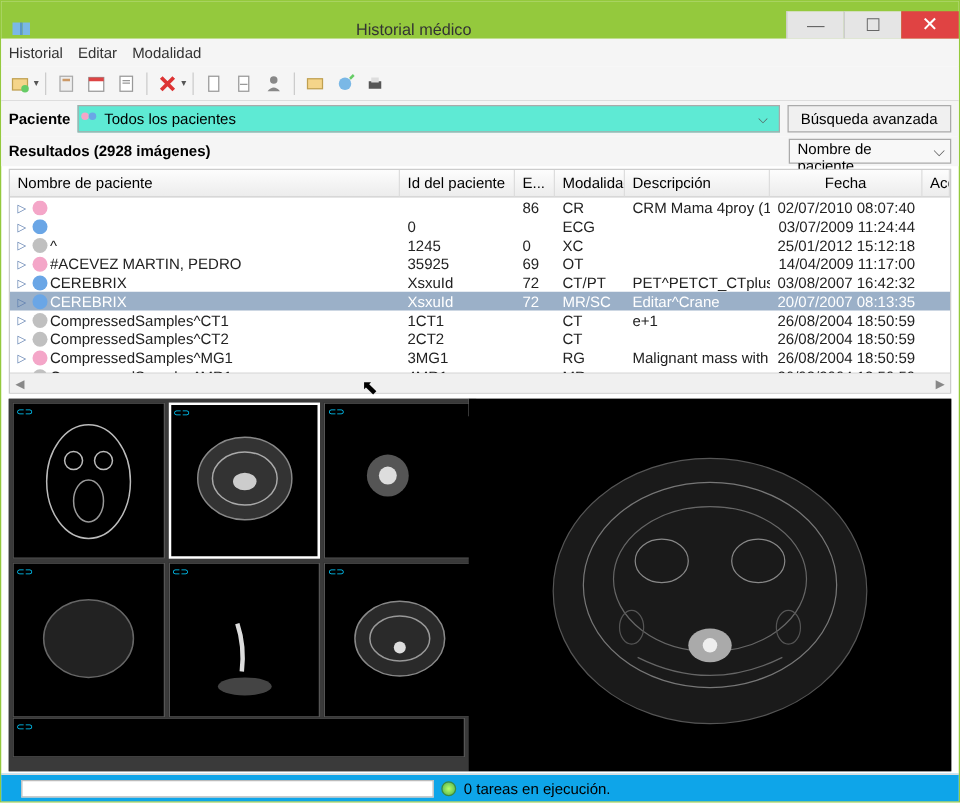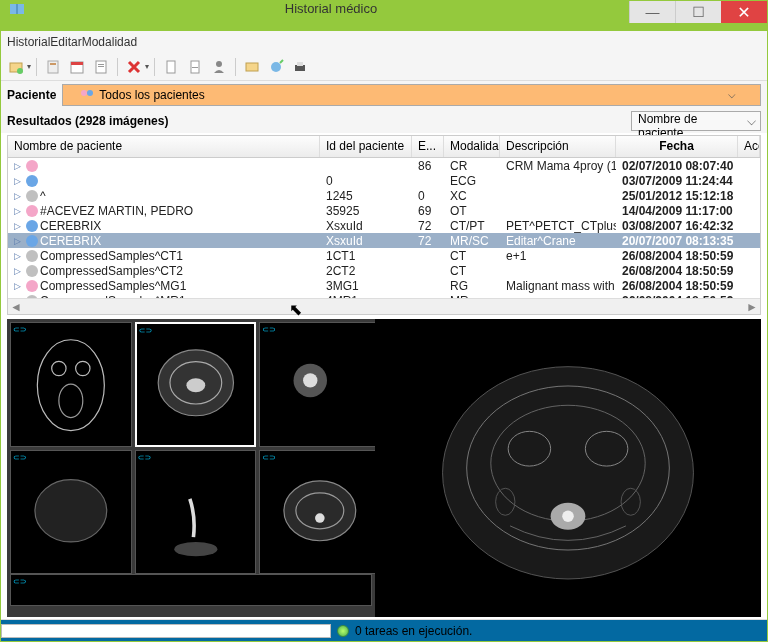--- a/index.html
+++ b/index.html
@@ -1,33 +1,33 @@
 <!DOCTYPE html>
 <html><head>
 <meta charset="utf-8">
 <style>
 * { box-sizing: border-box; margin: 0; padding: 0; font-family: "Segoe UI", Tahoma, sans-serif; font-size: 12px; }
 body { width: 768px; height: 642px; background: #94c93d; padding: 1px; overflow: hidden; }
 .window { width: 100%; height: 100%; background: #fff; display: flex; flex-direction: column; }
-.titlebar { height: 30px; background: #94c93d; display: flex; align-items: flex-start; }
+.titlebar { height: 30px; background: #94c93d; display: flex; align-items: flex-end; }
 .titlebar .icon { width: 16px; height: 16px; margin: 0 8px; }
 .titlebar .title { flex: 1; text-align: center; color: #333; font-size: 13px; }
 .titlebar .btns { display: flex; }
 .titlebar .btns div { width: 46px; height: 22px; display: flex; align-items: center; justify-content: center; font-family: Arial; }
 .titlebar .min, .titlebar .max { background: #e5e5e5; border-left: 1px solid #ccc; color: #666; font-size: 14px; }
 .titlebar .close { background: #e04343; color: #fff; font-size: 16px; }
-.menubar { height: 22px; background: #f5f5f5; display: flex; align-items: center; padding: 0 6px; font-size: 12px; }
+.menubar { height: 22px; background: #f5f5f5; display: flex; align-items: center; padding: 0 6px; gap: 12px; font-size: 12px; }
 .menubar span { color: #333; }
 .toolbar { height: 28px; background: #f5f5f5; border-bottom: 1px solid #ddd; display: flex; align-items: center; padding: 0 4px; gap: 2px; }
 .tb-btn { width: 22px; height: 22px; display: flex; align-items: center; justify-content: center; border-radius: 2px; }
 .tb-sep { width: 1px; height: 18px; background: #ccc; margin: 0 3px; }
 .tb-drop { font-size: 8px; color: #555; margin-left: -2px; }
 .patient-row { height: 28px; background: #f5f5f5; display: flex; align-items: center; padding: 0 6px; gap: 6px; }
 .patient-row .label { font-weight: bold; font-size: 12px; }
-.patient-row .combo { flex: 1; height: 22px; border: 1px solid #aaa; background: #fdba74; display: flex; align-items: center; padding: 0 16px; }
+.patient-row .combo { flex: 1; height: 22px; border: 1px solid #aaa; background: #5eead4; display: flex; align-items: center; padding: 0 0; }
 .combo .cicon { width: 16px; height: 16px; margin-right: 4px; }
 .combo .ctext { flex: 1; }
 .combo .carrow { width: 16px; font-size: 10px; color: #555; }
 .adv-btn { height: 22px; border: 1px solid #aaa; background: #f0f0f0; padding: 0 10px; }
 .results-hdr { height: 24px; background: #f5f5f5; display: flex; align-items: center; padding: 0 6px; }
 .results-hdr .rcount { font-weight: bold; flex: 1; }
 .results-hdr .sortby { margin-right: 6px; margin-top: 37px; }
 .results-hdr .sortsel { height: 20px; border: 1px solid #aaa; background: #f8f8f8; padding: 0 18px 0 6px; position: relative; width: 130px; }
 .results-hdr .sortsel::after { content: "⌵"; position: absolute; right: 4px; top: 2px; color: #555; }
 .grid { flex: 0 0 auto; border: 1px solid #ccc; margin: 2px 6px; display: flex; flex-direction: column; height: 180px; }
@@ -41,36 +41,36 @@
 .tri { color: #5a7bad; font-size: 9px; display: inline-block; width: 10px; }
 .ricon { width: 12px; height: 12px; border-radius: 50%; display: inline-block; }
 .ricon.pink { background: #f4a6c8; }
 .ricon.blue { background: #6aa6e6; }
 .ricon.gray { background: #c0c0c0; }
 .c-name { flex: 0 0 312px; }
 .c-pid  { flex: 0 0 92px; }
 .c-e    { flex: 0 0 32px; }
 .c-mod  { flex: 0 0 56px; }
 .c-desc { flex: 0 0 116px; }
-.c-date { flex: 0 0 122px; text-align: right; font-weight: bold; }
+.c-date { flex: 0 0 122px; text-align: right; }
 .c-acc  { flex: 0 0 22px; }
 .grid-hscroll { height: 16px; background: #f0f0f0; border-top: 1px solid #ddd; display: flex; align-items: center; justify-content: space-between; padding: 0 2px; color: #888; font-size: 10px; }
 .preview { flex: 1; display: flex; background: #3a3a3a; margin: 2px 6px 0 6px; position: relative; min-height: 0; }
 .preview .thumbs { width: 368px; background: #3a3a3a; display: flex; flex-direction: column; position: relative; }
 .thumb-grid { display: grid; grid-template-columns: repeat(3,1fr); gap: 3px; padding: 3px; }
 .thumb { aspect-ratio: 1/1; background: #000; position: relative; border: 1px solid #555; }
 .thumb.sel { border: 2px solid #fff; }
 .thumb .tag { position: absolute; top: 2px; left: 2px; color: #0cf; font-size: 8px; }
 .thumb svg { width: 100%; height: 100%; }
 .thumb-bottom { height: 32px; background: #000; margin: 3px; border: 1px solid #555; position: relative; }
 .thumb-bottom .tag { position: absolute; top: 2px; left: 2px; color: #0cf; font-size: 8px; }
 .splitter { position: absolute; left: 368px; top: 0; width: 6px; height: 14px; background: #ccc; border: 1px solid #888; cursor: ew-resize; }
 .viewer { flex: 1; background: #000; position: relative; }
 .viewer svg { width: 100%; height: 100%; }
-.statusbar { height: 22px; background: #0369a1; border-top: 1px solid #ddd; display: flex; align-items: center; padding: 0 0; gap: 6px; margin-top: 2px; }
+.statusbar { height: 22px; background: #0ea5e9; border-top: 1px solid #ddd; display: flex; align-items: center; padding: 0 16px; gap: 6px; margin-top: 2px; }
 .progress { width: 330px; height: 14px; border: 1px solid #bbb; background: #fff; }
 .led { width: 12px; height: 12px; border-radius: 50%; background: radial-gradient(#b6ff6a,#4caf50); border: 1px solid #3d8b40; }
 .cursor { position: absolute; left: 281px; top: 164px; font-size: 16px; color: #000; pointer-events: none; z-index: 99; }
 </style>
 </head>
 <body>
 <div class="window">
 
 <div class="titlebar">
   <span class="icon">
@@ -170,20 +170,21 @@
 <div class="patient-row">
   <span class="label">Paciente</span>
   <div class="combo">
     <span class="cicon"><svg viewBox="0 0 16 16">
             <circle cx="5" cy="6" r="3" fill="#f4a6c8"></circle>
             <circle cx="11" cy="6" r="3" fill="#6aa6e6"></circle>
           </svg></span>
     <span class="ctext">Todos los pacientes</span>
     <span class="carrow">⌵</span>
   </div>
+  <button class="adv-btn">Búsqueda avanzada</button>
 </div>
 
 <div class="results-hdr">
   <span class="rcount">Resultados (2928 imágenes)</span>
   <span class="sortby">Ordenar por</span>
   <div class="sortsel"><span>Nombre de paciente</span></div>
 </div>
 
 <div class="grid" style="position:relative;">
   <div class="cursor">⬉</div>

